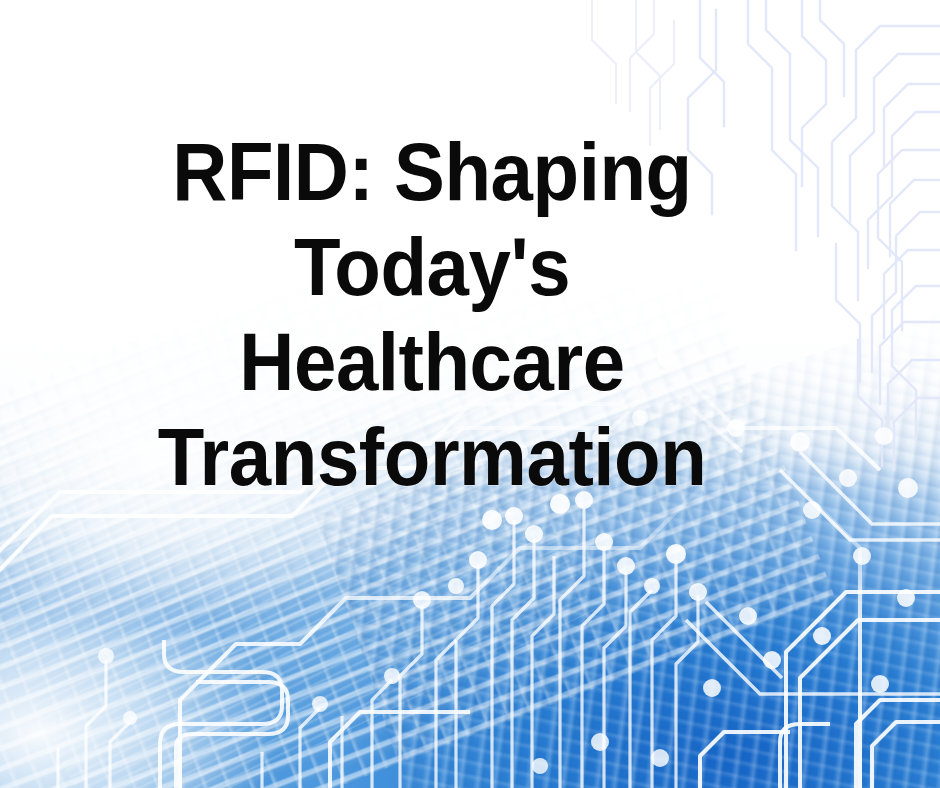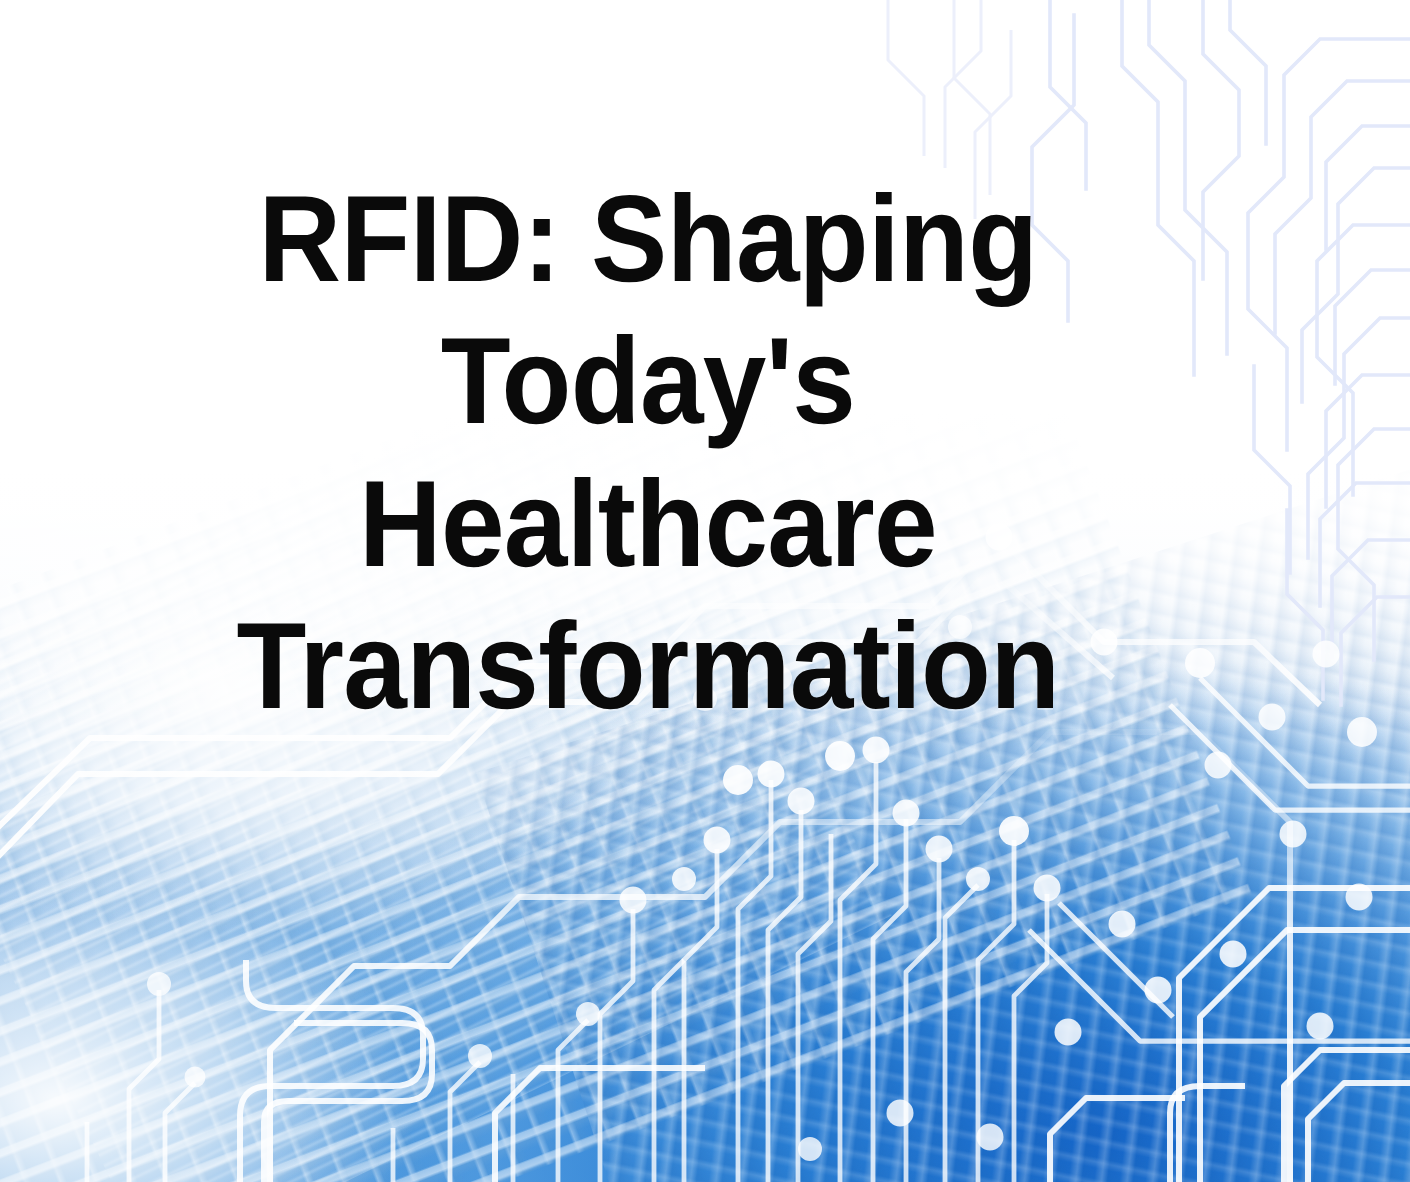--- a/index.html
+++ b/index.html
@@ -139,21 +139,21 @@
     position: absolute;
     left: 0; top: 0;
     width: 940px; height: 788px;
     pointer-events: none;
   }
 
   
   .title-wrap {
     position: absolute;
     left: 0;
-    top: 112px;
+    top: 124px;
     width: 864px;
     text-align: center;
     pointer-events: none;
   }
   .title {
     margin: 0;
     font-family: "Liberation Sans Narrow", "Liberation Sans", sans-serif;
     font-weight: bold;
     font-size: 82px;
     line-height: 95px;

